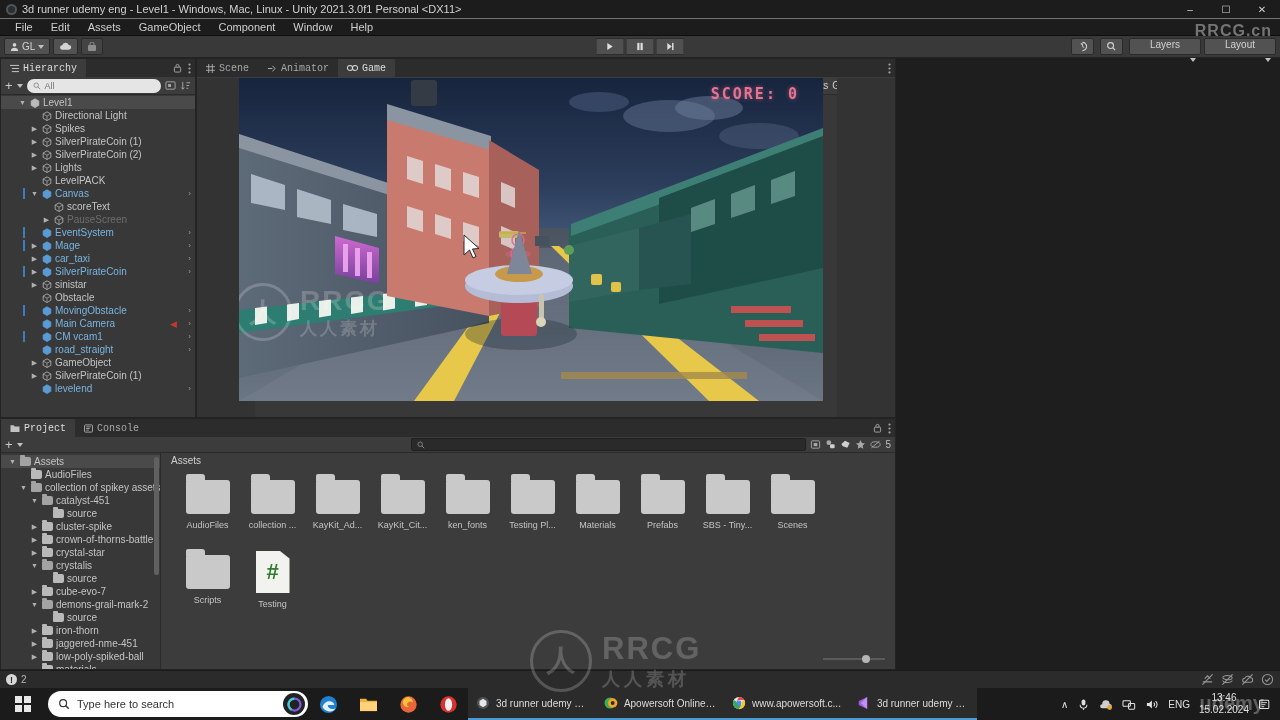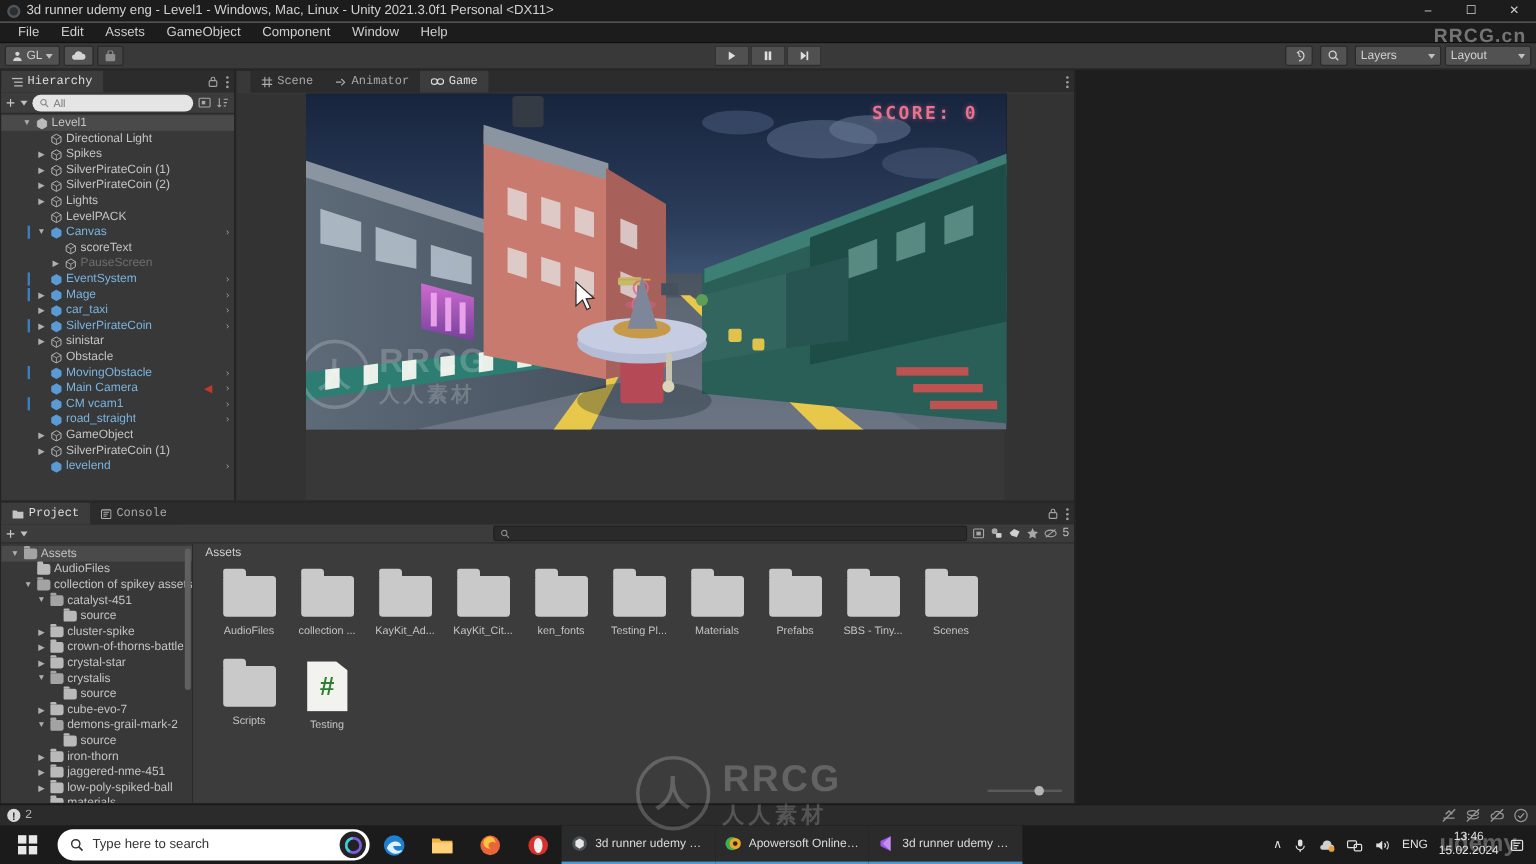--- a/index.html
+++ b/index.html
@@ -56,21 +56,21 @@
     display:flex; gap:1px;
   }
   .play-btn{
     width:29px; height:17px; background:#505050; border:1px solid #2d2d2d;
     display:flex; align-items:center; justify-content:center;
   }
   .right-group{ margin-left:auto; display:flex; align-items:center; gap:3px; }
   .dd{
     height:17px; background:#525252; border:1px solid #2a2a2a; border-radius:2px;
     display:flex; align-items:center; padding:0 4px; gap:8px;
-    font-size:10px; color:#d2d2d2;
+    font-size:10px; color:#d2d2d2;flex-direction:column;
   }
   .caret{ width:0;height:0;border-left:3px solid transparent;border-right:3px solid transparent;border-top:4px solid #c0c0c0; }
 
   
   .workspace{ position:absolute; top:58px; left:0; width:1280px; height:612px; }
 
   .panel{ position:absolute; background:#383838; border:1px solid #232323; }
   .panel-tabs{
     height:18px; background:#2c2c2c; display:flex; align-items:center;
     position:relative;
@@ -110,36 +110,36 @@
   .cube{ width:10px;height:10px;flex:none; }
   .hname{ white-space:nowrap; overflow:hidden; }
   .hname.blue{ color:#79b4e0; }
   .hname.dimmed{ color:#6e6e6e; }
   .chev{ position:absolute; right:4px; color:#9a9a9a; font-size:8px; }
   .leftbar{
     position:absolute; left:24px; top:1px; width:2px; height:11px; background:#3a7ebf;
   }
 
   
-  #gameview{ left:196px; top:0; width:700px; height:360px;padding-left:12px; }
+  #gameview{ left:196px; top:0; width:700px; height:360px; }
   .g-toolbar{
     height:18px; background:#3c3c3c; display:flex; align-items:center;
     gap:4px; padding:0 4px; border-bottom:1px solid #2a2a2a; font-size:10px;
     color:#cfcfcf;
   }
   .g-dd{ display:flex;align-items:center;gap:5px; padding:0 3px; height:15px; }
   .scale-track{
     width:115px;height:2px;background:#5a5a5a;position:relative;
   }
   .scale-knob{
     position:absolute;left:0;top:-3px;width:8px;height:8px;border-radius:50%;
     background:#b0b0b0;
   }
   .game-canvas{
-    position:absolute; left:58px; top:19px; width:584px; height:280px;
+    position:absolute; left:42px; top:19px; width:584px; height:323px;
     overflow:hidden; background:#0d1320;
   }
   .gv-side{ position:absolute; top:19px; bottom:0; width:58px; background:#333; }
   .gv-left{ left:0; } .gv-right{ right:0; width:58px; }
   .score{
     position:absolute; right:24px; top:7px; font-family:"DejaVu Sans Mono", monospace;
     font-size:15px; font-weight:bold; letter-spacing:2px; color:#e8738f;
     text-shadow:0 0 4px rgba(255,120,160,.5);
   }
 
@@ -1194,20 +1194,30 @@
     <div class="twin">
       <svg width="14" height="14" viewBox="0 0 16 16">
           <circle cx="7" cy="8" r="6.4" fill="#3fae52"></circle>
           <circle cx="10" cy="8" r="5.4" fill="#f0a42a"></circle>
           <circle cx="10" cy="8" r="2.2" fill="#2b2b2b"></circle>
         </svg>
       <span class="tlabel">Apowersoft Online ...</span>
     </div>
     <div class="twin">
       <svg width="14" height="14" viewBox="0 0 16 16">
+          <circle cx="8" cy="8" r="7" fill="#e8e8e8"></circle>
+          <path d="M8 1a7 7 0 016.1 3.6H8a3.4 3.4 0 00-3 1.8z" fill="#e8483c"></path>
+          <path d="M2 4.6A7 7 0 008 15l3-5.2A3.4 3.4 0 018 9.4 3.4 3.4 0 015 6.4z" fill="#3aa757"></path>
+          <path d="M14.1 4.6A7 7 0 018 15l3-5.2a3.4 3.4 0 00.1-3.4z" fill="#f7c531"></path>
+          <circle cx="8" cy="8" r="2.8" fill="#4a8cf0"></circle>
+        </svg>
+      <span class="tlabel">www.apowersoft.c...</span>
+    </div>
+    <div class="twin">
+      <svg width="14" height="14" viewBox="0 0 16 16">
           <path d="M2 5.6L11.6 1v14L2 10.4z" fill="#9b5ce0"></path>
           <path d="M4.2 8L11.6 1v14z" fill="#c48ef0"></path>
         </svg>
       <span class="tlabel">3d runner udemy e...</span>
     </div>
 
     <div class="tray">
       <span>∧</span>
       <svg width="13" height="13" viewBox="0 0 14 14">
           <rect x="5" y="1.6" width="4" height="6.4" rx="2" fill="#e0e0e0"></rect>

